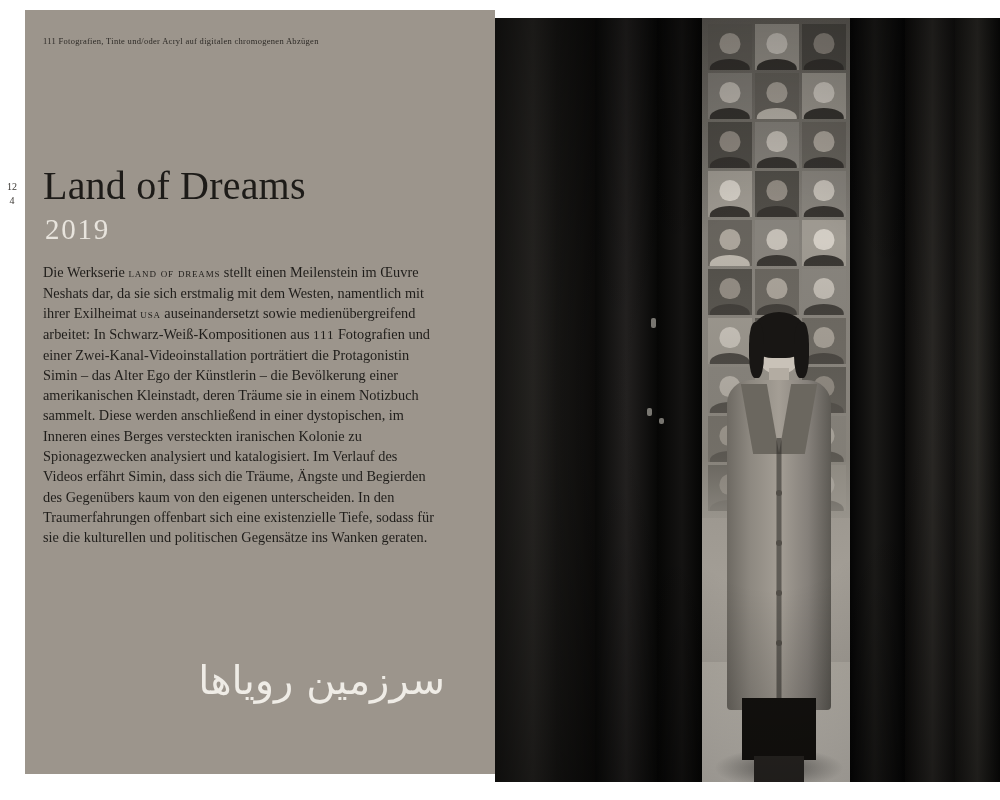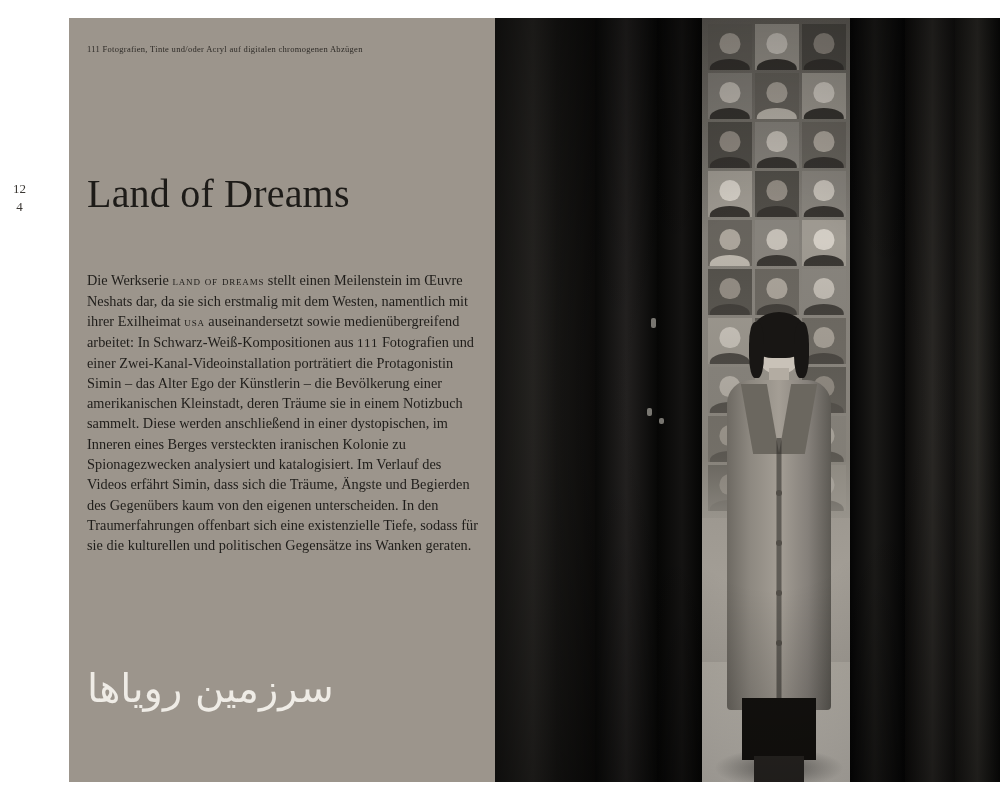--- a/index.html
+++ b/index.html
@@ -17,26 +17,25 @@
     position: relative;
     width: 1000px;
     height: 800px;
     background: #ffffff;
   }
 
   
   .left-page {
     position: absolute;
     left: 25px;
-    top: 18px;
+    top: 10px;
     width: 470px;
     height: 764px;
     background: #9c958c;
     overflow: hidden;
-    margin-left: 44px;
   }
   .credit-line {
     position: absolute;
     left: 18px;
     top: 26px;
     font-family: "Liberation Serif", serif;
     font-size: 8.5px;
     letter-spacing: 0.035em;
     color: #2d2a26;
     white-space: nowrap;
@@ -79,38 +78,38 @@
   .body-text .sc {
     font-variant: small-caps;
     letter-spacing: 0.06em;
     font-size: 13.2px;
   }
   .farsi {
     position: absolute;
     left: 18px;
     top: 640px;
     width: 420px;
-    text-align: left;
+    text-align: right;
     padding-right: 18px;
     box-sizing: border-box;
     direction: rtl;
     font-family: "DejaVu Sans", sans-serif;
     font-size: 40px;
     color: #efece6;
     line-height: 1.5;
     white-space: nowrap;
   }
 
   
   .folio {
     position: absolute;
-    left: 13px;
+    left: 7px;
     top: 180px;
     font-family: "Liberation Serif", serif;
-    font-size: 13px;
+    font-size: 10px;
     line-height: 1.35;
     color: #3a3733;
     text-align: center;
   }
 
   
   .right-page {
     position: absolute;
     left: 495px;
     top: 18px;
@@ -354,20 +353,21 @@
     <div>12</div>
     <div>4</div>
   </div>
 
   <div class="left-page">
 
     <div class="credit-line">111 Fotografien, Tinte und/oder Acryl auf digitalen chromogenen Abzügen</div>
 
     <div class="title-block">
       <h1 class="work-title">Land of Dreams</h1>
+      <div class="work-year">2019</div>
     </div>
 
     <div class="body-text">
       <span>Die Werkserie </span><span class="sc">land of dreams</span><span> stellt einen Meilenstein im Œuvre Neshats dar, da sie sich erstmalig mit dem Westen, namentlich mit ihrer Exilheimat </span><span class="sc">usa</span><span> auseinandersetzt sowie medienübergreifend arbeitet: In Schwarz-Weiß-Kompositionen aus </span><span class="sc">111</span><span> Fotografien und einer Zwei-Kanal-Videoinstallation porträtiert die Protagonistin Simin – das Alter Ego der Künstlerin – die Bevölkerung einer amerikanischen Kleinstadt, deren Träume sie in einem Notizbuch sammelt. Diese werden anschließend in einer dystopischen, im Inneren eines Berges versteckten iranischen Kolonie zu Spionagezwecken analysiert und katalogisiert. Im Verlauf des Videos erfährt Simin, dass sich die Träume, Ängste und Begierden des Gegenübers kaum von den eigenen unterscheiden. In den Traumerfahrungen offenbart sich eine existenzielle Tiefe, sodass für sie die kulturellen und politischen Gegensätze ins Wanken geraten.</span>
     </div>
 
     <div class="farsi">سرزمین رویاها</div>
   </div>
 
   <div class="right-page">

